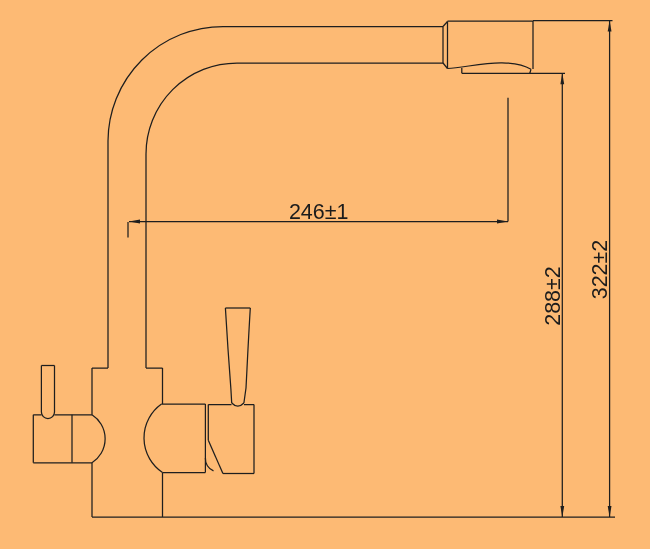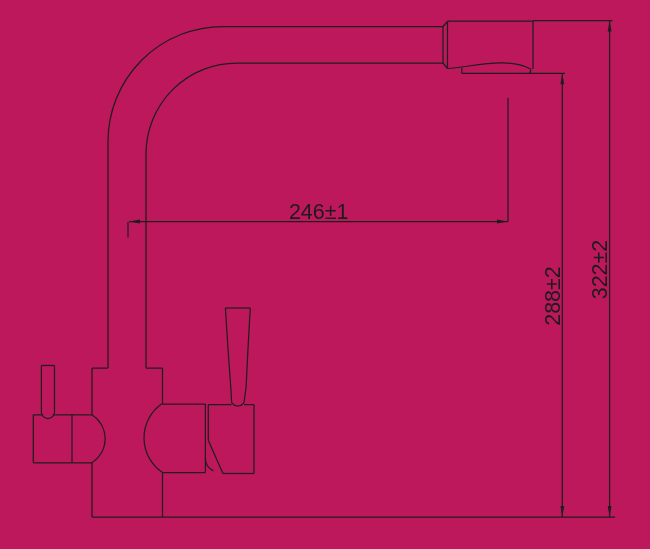--- a/index.html
+++ b/index.html
@@ -1,16 +1,16 @@
 <!DOCTYPE html>
 <html><head>
 <meta charset="utf-8">
 <style>
   html,body{margin:0;padding:0;background:#ffffff;}
-  .wrap{width:650px;height:549px;position:relative;background:#be185d;overflow:hidden;}
+  .wrap{width:650px;height:549px;position:relative;background:#fdba74;overflow:hidden;}
   svg{display:block;}
   text{font-family:"Liberation Sans",sans-serif;fill:#1c1c1c;}
 </style>
 </head>
 <body>
 <div class="wrap">
 <svg width="650" height="549" viewBox="0 0 650 549" fill="none" stroke="#1e1e1e" stroke-width="1.25" stroke-linecap="butt" stroke-linejoin="round">
 
   <path d="M108,368 V141 A115,115 0 0 1 223,26.5 H443"></path>
 

